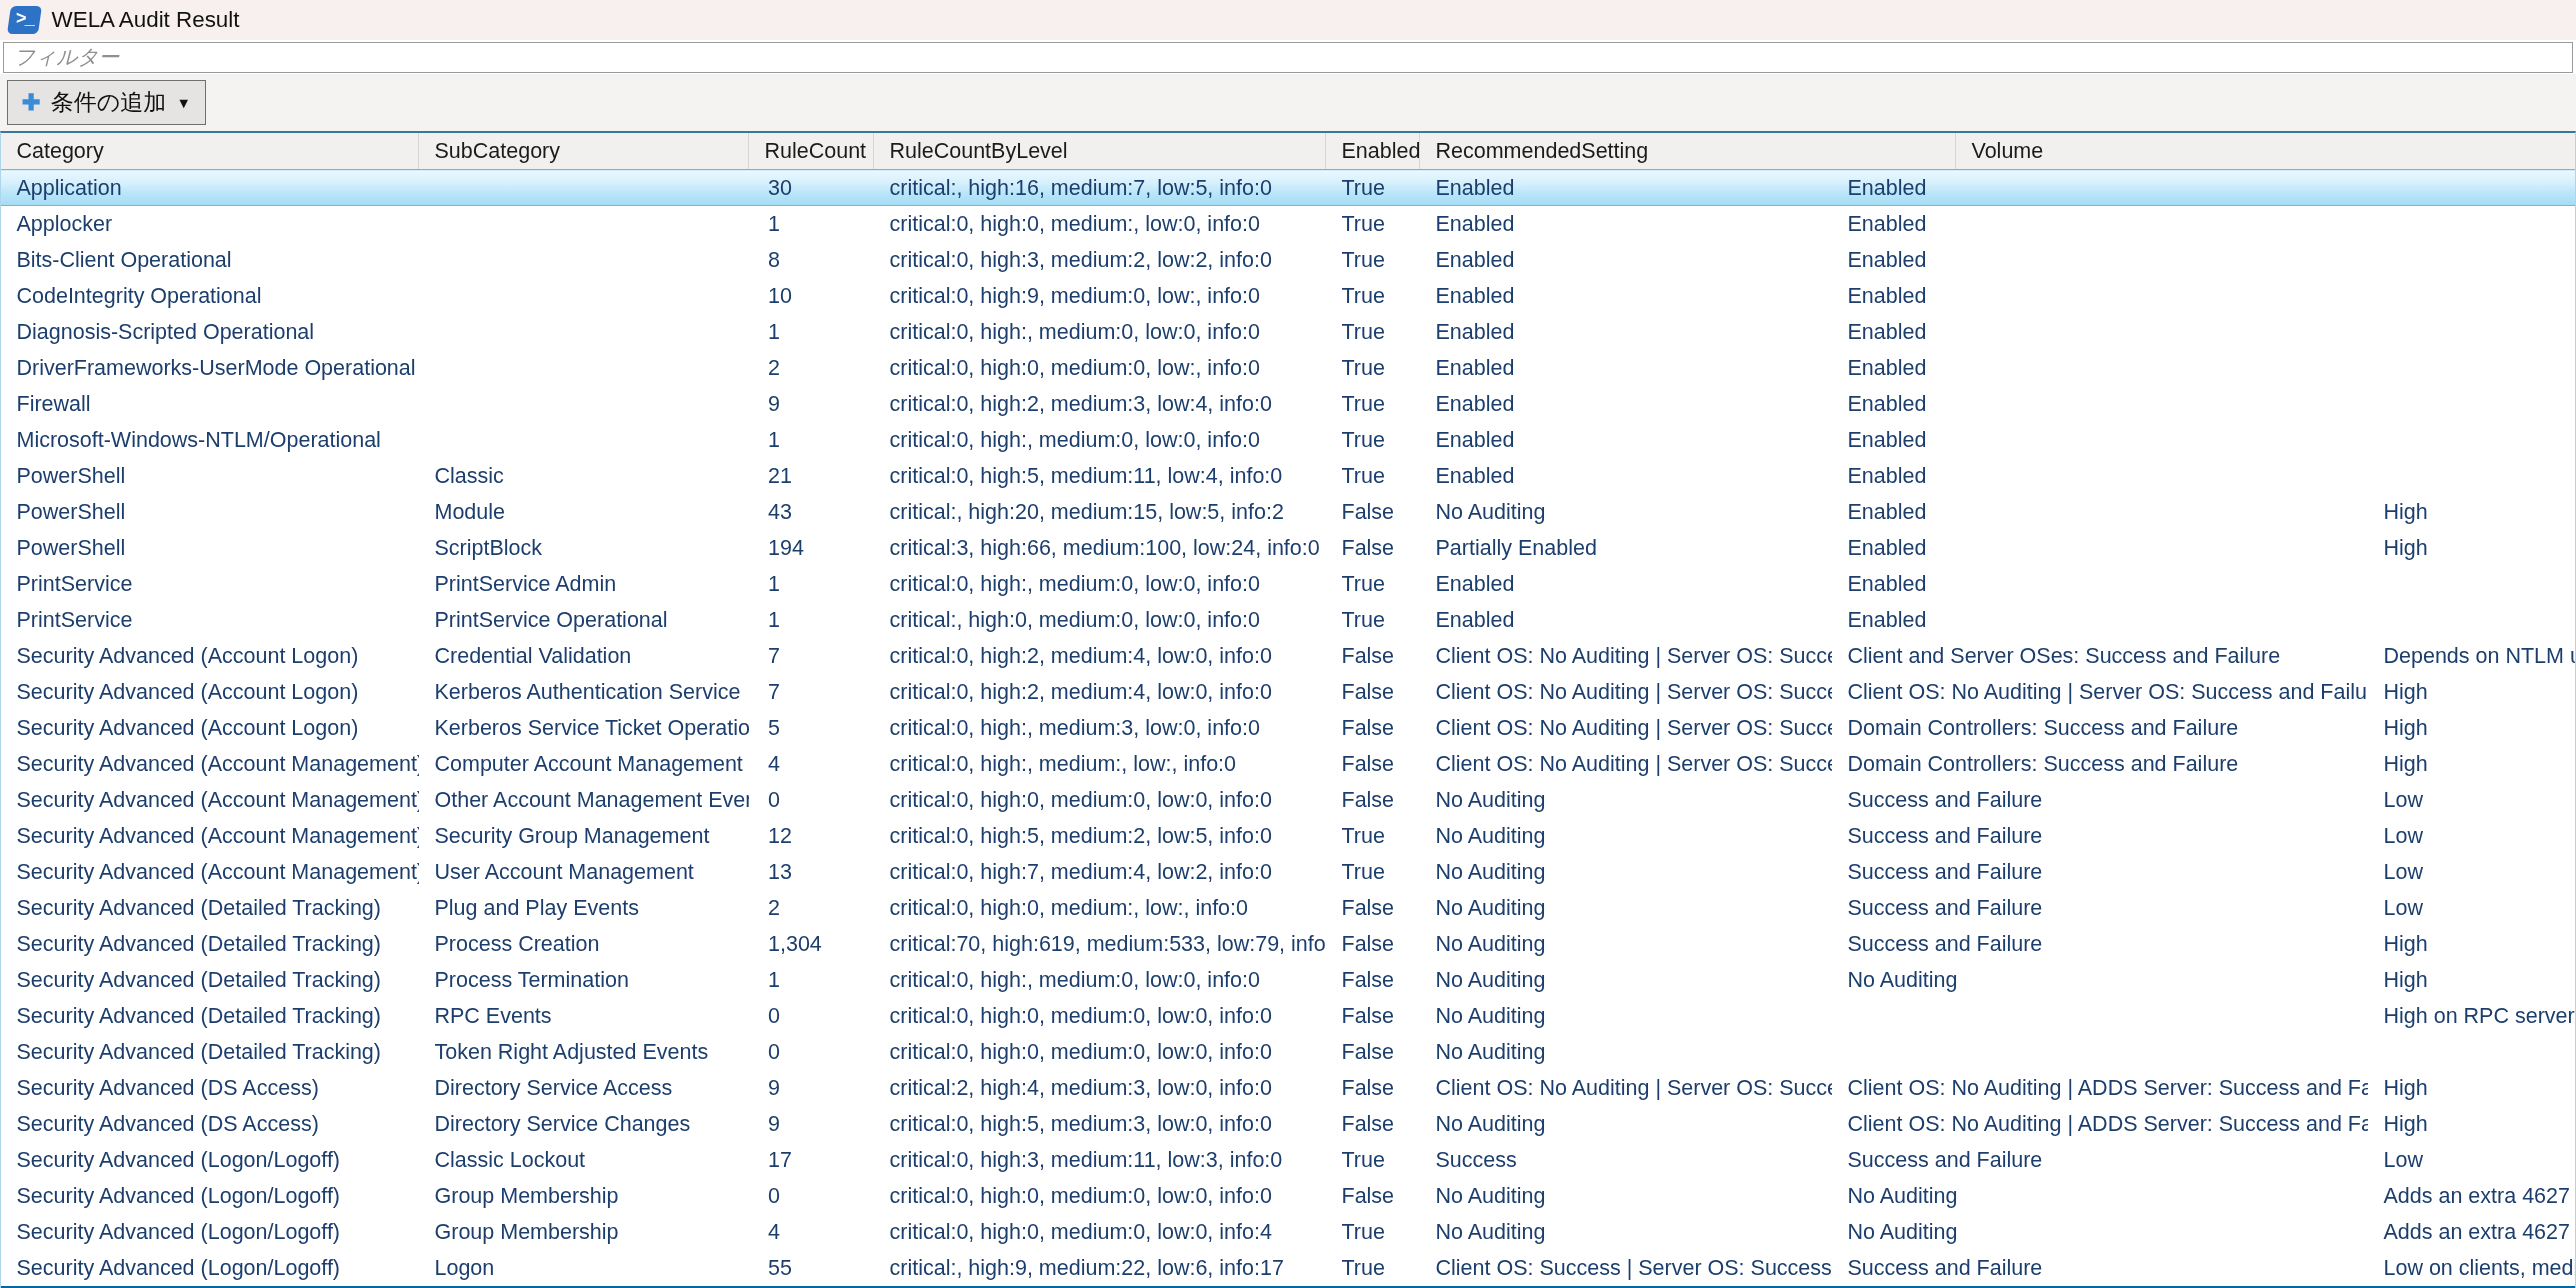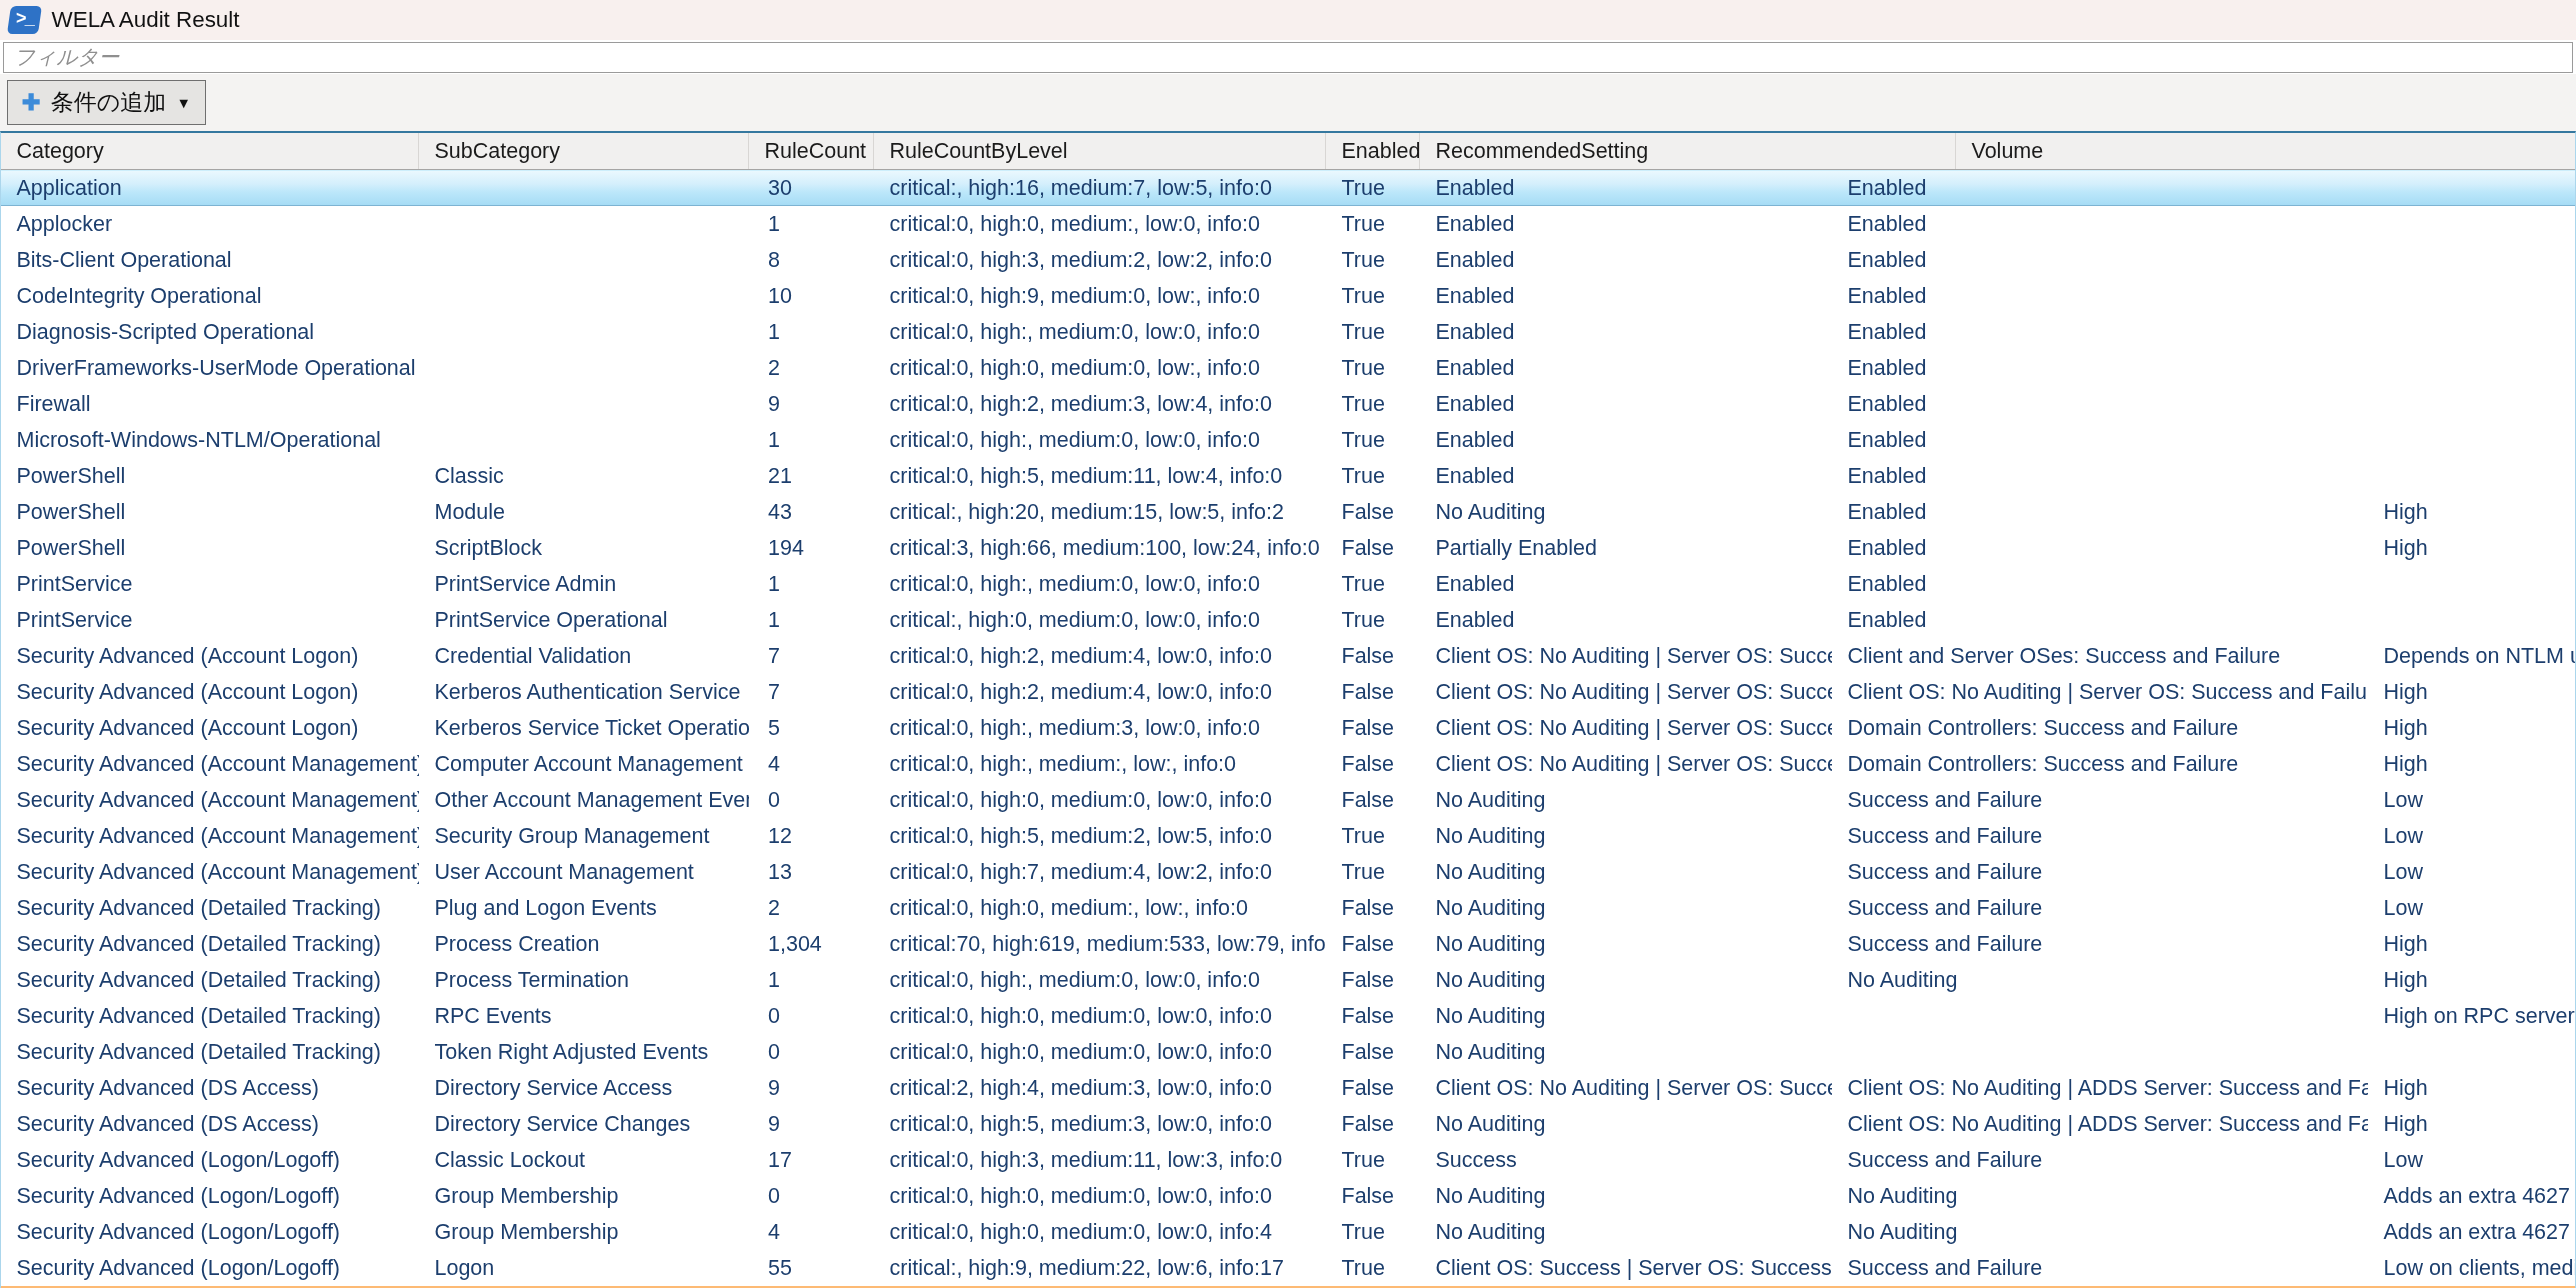--- a/index.html
+++ b/index.html
@@ -37,21 +37,21 @@
     height:45px;background:#e5e4e2;border:1.7px solid #6f6f6f;
     display:flex;align-items:center;gap:10.3px;padding:0 13.8px;
     font-family:"Liberation Sans",sans-serif;font-size:23px;color:#111;cursor:default;
   }
   .plus-ic{color:#3c8bd9;font-size:22.4px;font-weight:bold;line-height:1;}
   .caret-ic{font-size:14.6px;color:#111;}
   
   .grid{
     border-top:2.6px solid var(--grid-border,#35789f);
     border-left:1.7px solid #abd6ec;border-right:1.7px solid #abd6ec;
-    box-sizing:border-box;height:1157px;overflow:hidden;background:#fdba74;
+    box-sizing:border-box;height:1157px;overflow:hidden;background:#0369a1;
   }
   .grid-header{display:flex;height:36px;background:#f1f0ef;border-bottom:1.7px solid #a6a5a4;}
   .hdr-cell{
     box-sizing:border-box;flex:0 0 auto;display:flex;align-items:center;
     padding-left:15.5px;font-size:21.5px;color:#1b1b1b;white-space:nowrap;overflow:hidden;
     border-right:1.7px solid #d8d6d4;
   }
   .hdr-cell.last{flex:1 1 auto;border-right:none;}
   .grid-body{background:#fff;}
   .row{display:flex;height:36px;box-sizing:border-box;align-items:center;}
@@ -294,21 +294,21 @@
         <div class="cell" style="width: 330px;">User Account Management</div>
         <div class="cell num" style="width: 125px;">13</div>
         <div class="cell" style="width: 452px;">critical:0, high:7, medium:4, low:2, info:0</div>
         <div class="cell" style="width: 94px;">True</div>
         <div class="cell" style="width: 412px;">No Auditing</div>
         <div class="cell" style="width: 536px;">Success and Failure</div>
         <div class="cell last">Low</div>
       </div>
       <div class="row">
         <div class="cell" style="width: 418px;">Security Advanced (Detailed Tracking)</div>
-        <div class="cell" style="width: 330px;">Plug and Logon Events</div>
+        <div class="cell" style="width: 330px;">Plug and Play Events</div>
         <div class="cell num" style="width: 125px;">2</div>
         <div class="cell" style="width: 452px;">critical:0, high:0, medium:, low:, info:0</div>
         <div class="cell" style="width: 94px;">False</div>
         <div class="cell" style="width: 412px;">No Auditing</div>
         <div class="cell" style="width: 536px;">Success and Failure</div>
         <div class="cell last">Low</div>
       </div>
       <div class="row">
         <div class="cell" style="width: 418px;">Security Advanced (Detailed Tracking)</div>
         <div class="cell" style="width: 330px;">Process Creation</div>

